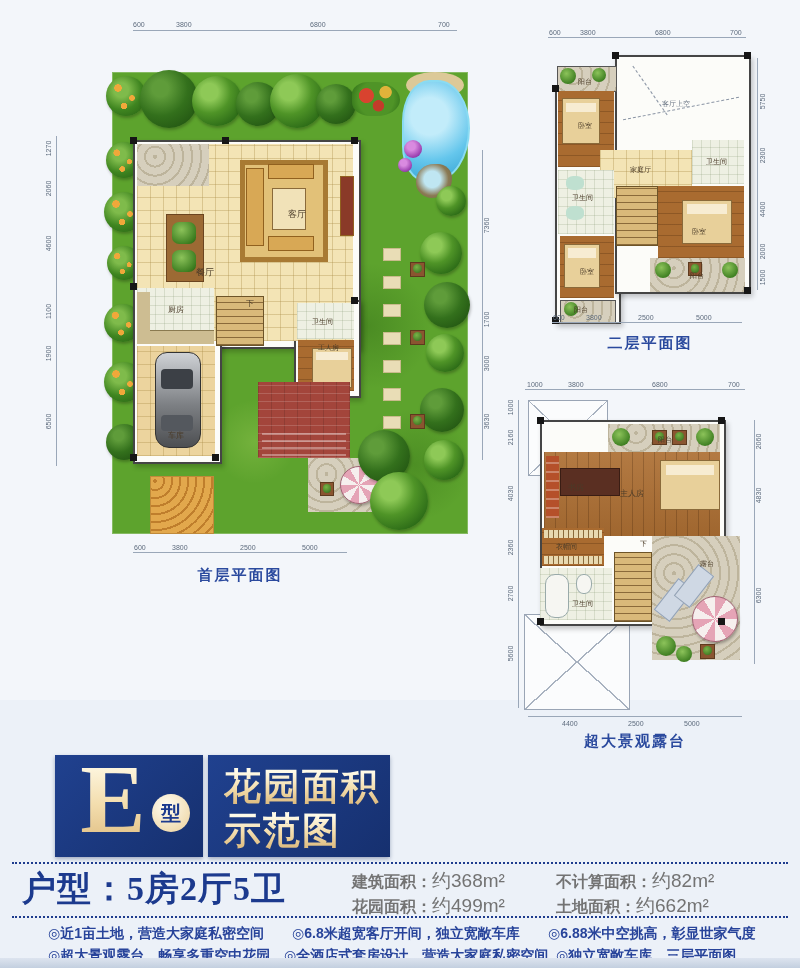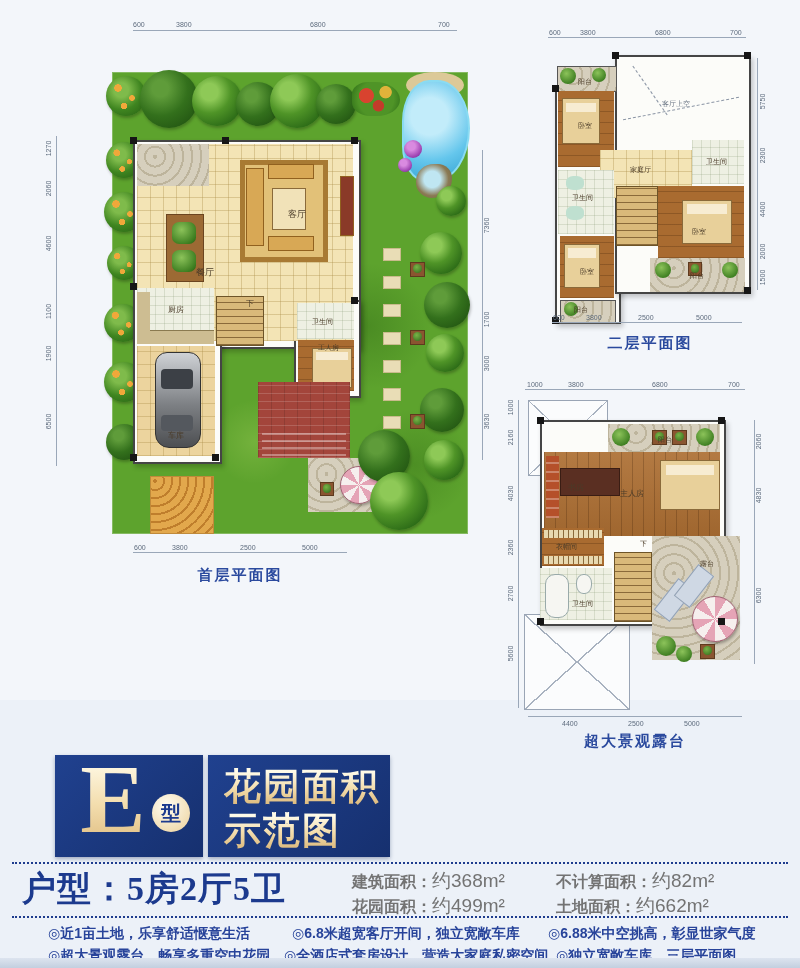--- a/index.html
+++ b/index.html
@@ -403,21 +403,21 @@
     <div class="spec-row" style="left:556px;top:868px">
       <span class="spec-label">不计算面积：</span><span class="spec-value">约82m²</span>
     </div>
     <div class="spec-row" style="left:556px;top:893px">
       <span class="spec-label">土地面积：</span><span class="spec-value">约662m²</span>
     </div>
     <div class="dotted" style="top:916px"></div>
   </div>
 
   <div>
-    <span class="feature" style="left:48px;top:925px">◎近1亩土地，乐享舒适惬意生活</span>
+    <span class="feature" style="left:48px;top:925px">◎近1亩土地，营造大家庭私密空间</span>
     <span class="feature" style="left:292px;top:925px">◎6.8米超宽客厅开间，独立宽敞车库</span>
     <span class="feature" style="left:548px;top:925px">◎6.88米中空挑高，彰显世家气度</span>
     <span class="feature" style="left:48px;top:947px">◎超大景观露台，畅享多重空中花园</span>
     <span class="feature" style="left:284px;top:947px">◎全酒店式套房设计，营造大家庭私密空间</span>
     <span class="feature" style="left:556px;top:947px">◎独立宽敞车库，三层平面图</span>
   </div>
 
   <div id="bottom-strip"></div>
 </div>
 

